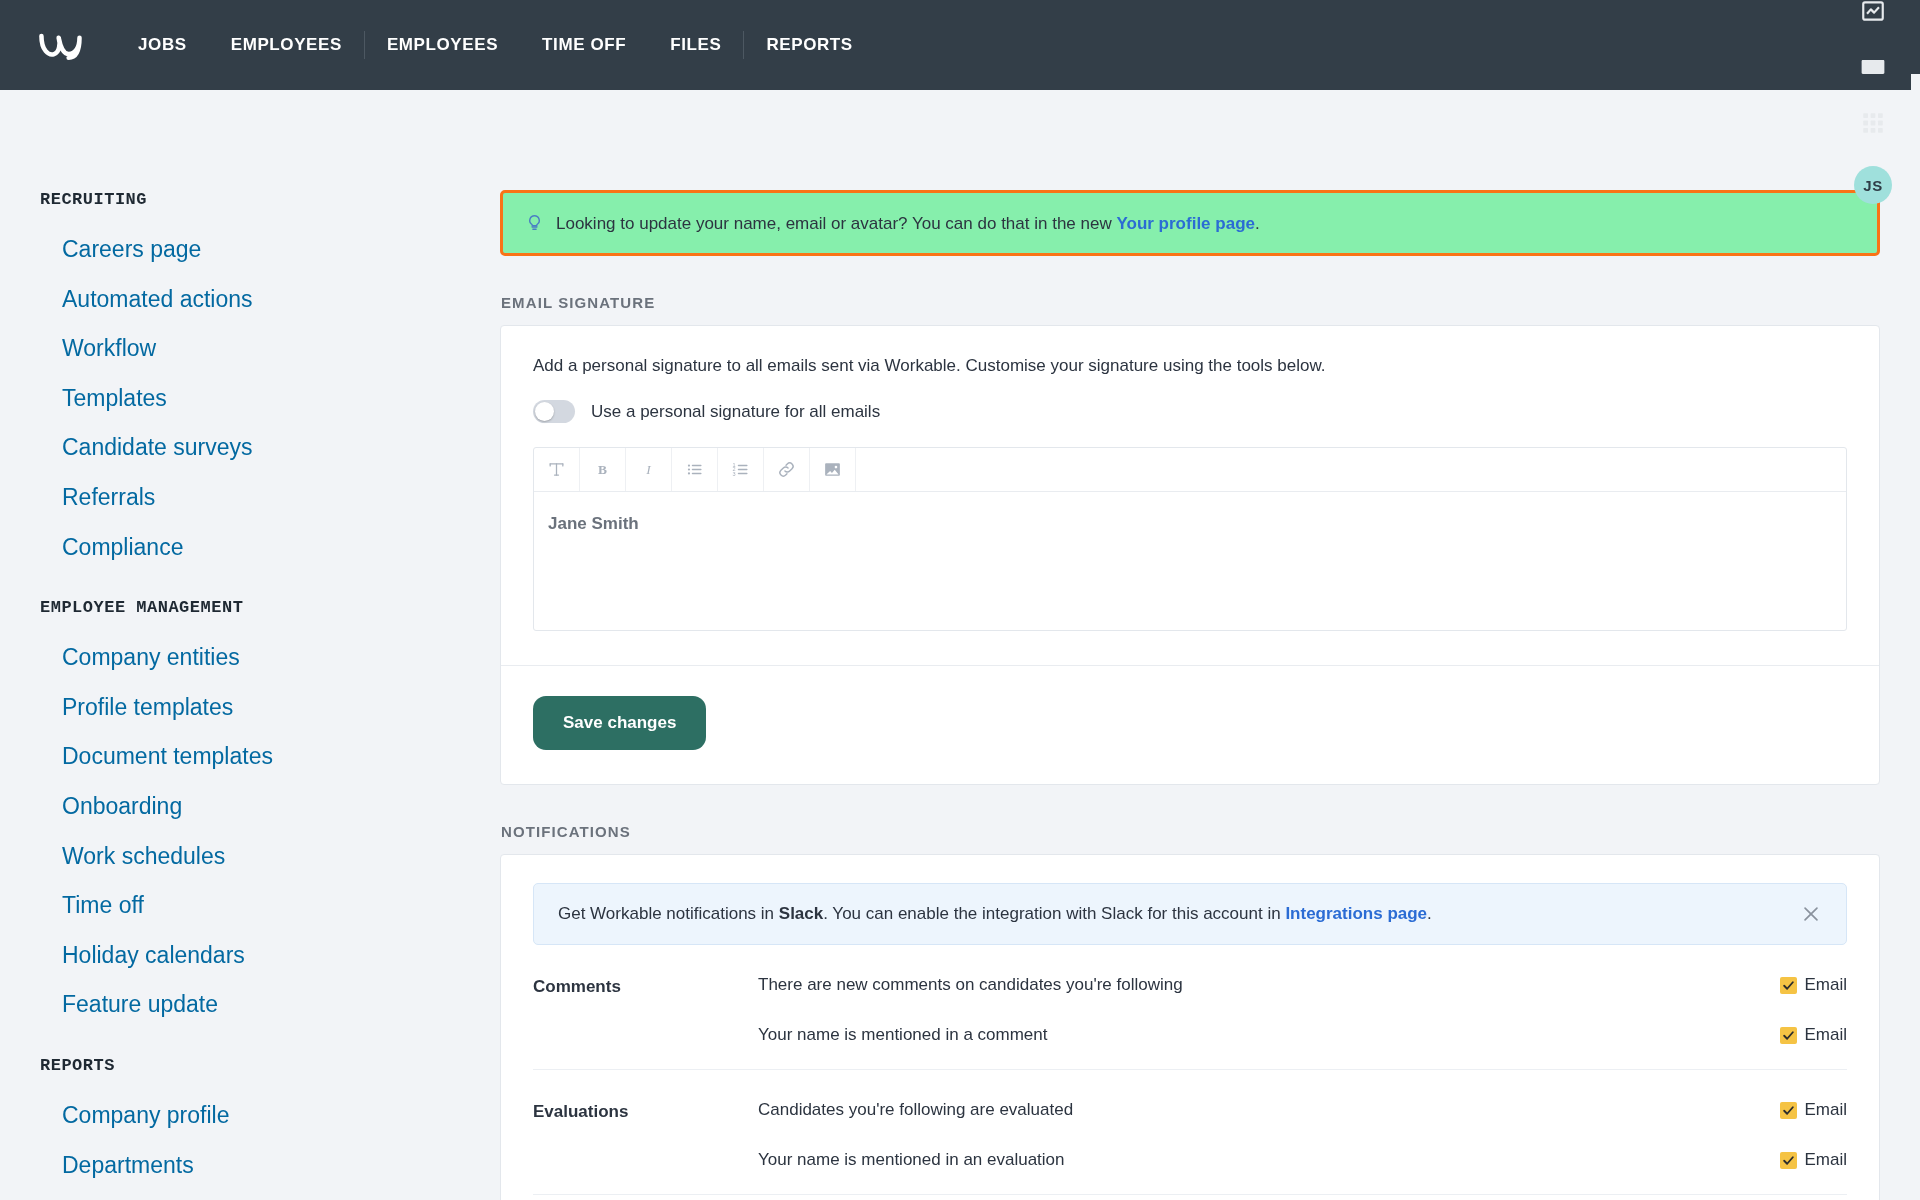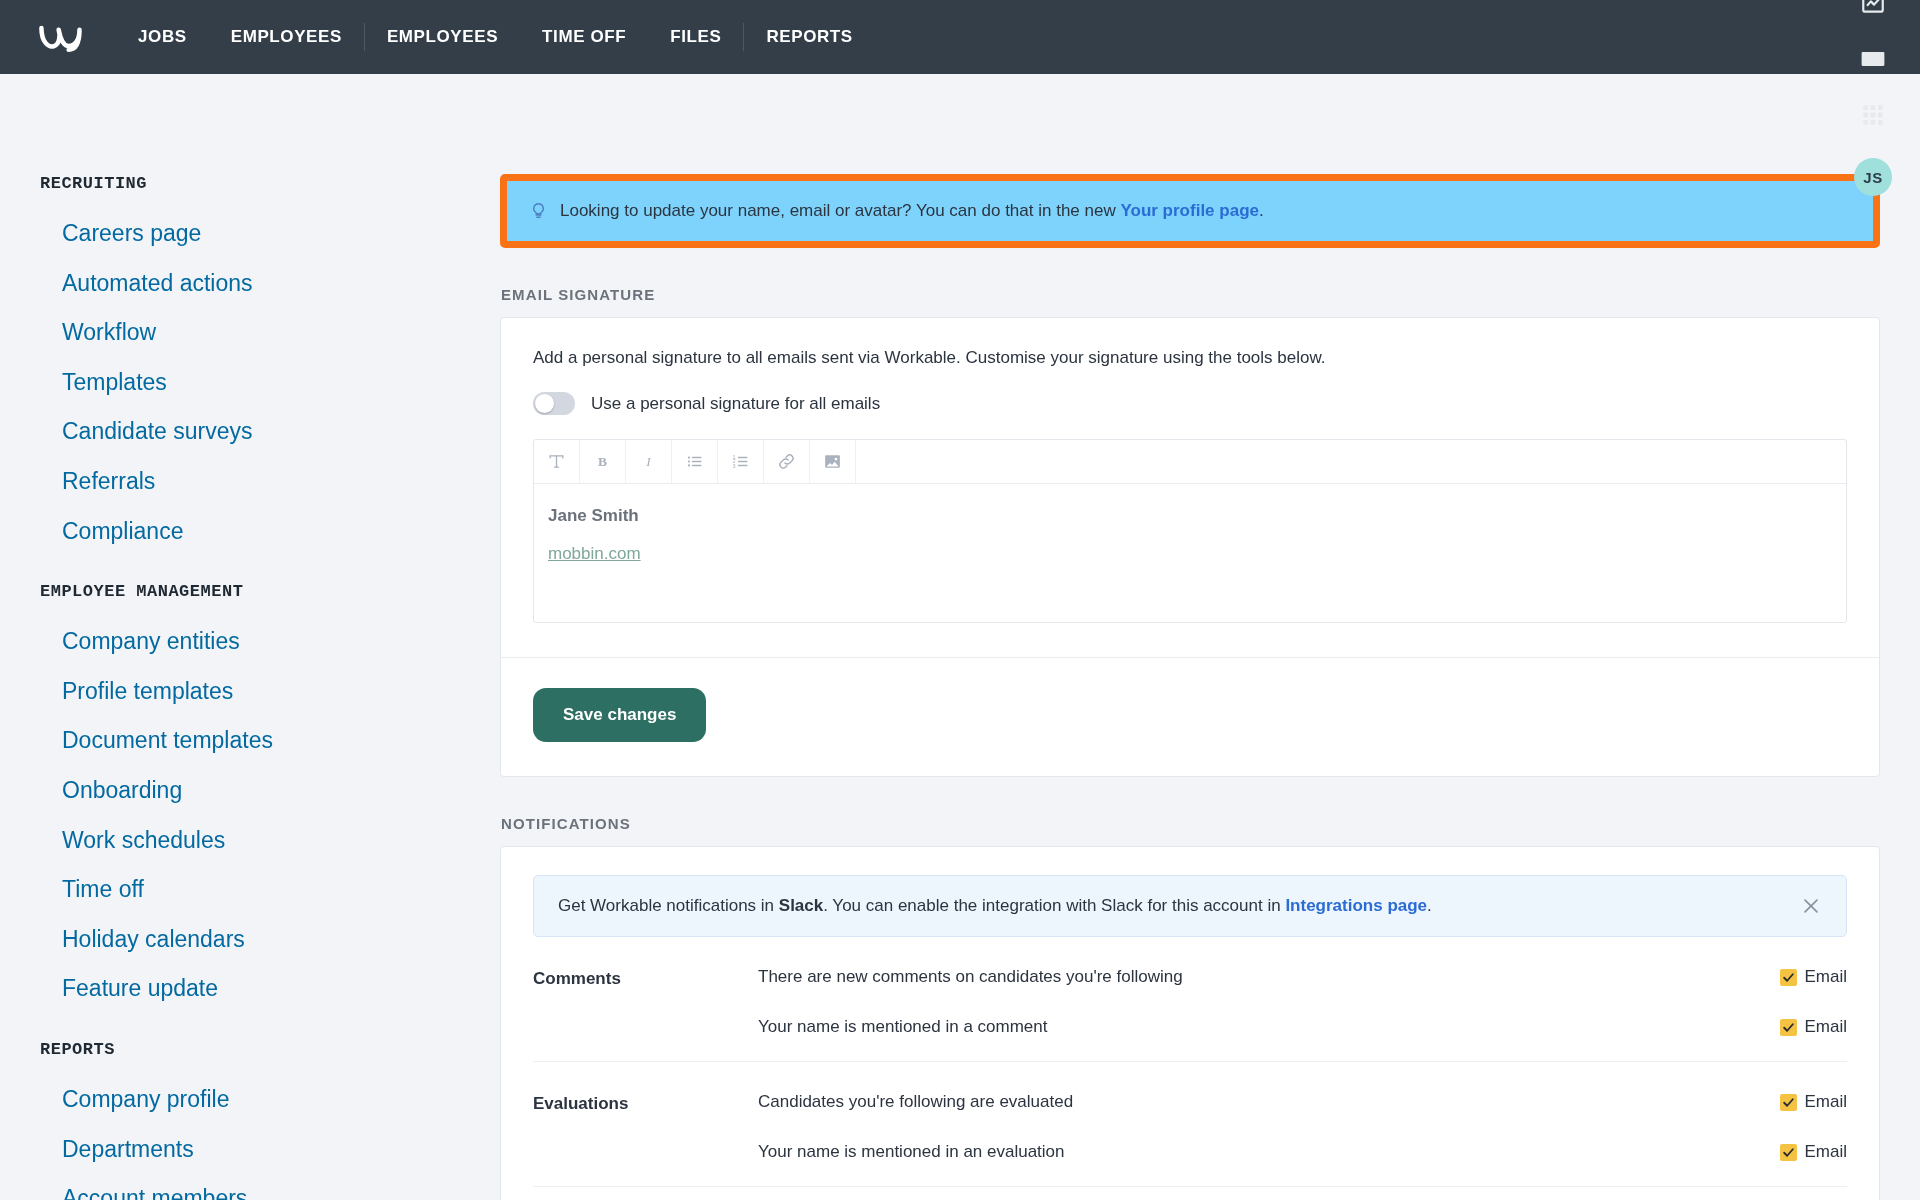--- a/index.html
+++ b/index.html
@@ -5,21 +5,21 @@
   * { box-sizing: border-box; margin: 0; padding: 0; }
   html, body {
     width: 1920px; height: 1200px;
     font-family: "Liberation Sans", sans-serif;
     background: #f2f4f7;
     overflow: hidden;
   }
 
   
   .topnav {
-    height: 74px; background: #333e48;
+    height: 90px; background: #333e48;
     display: flex; align-items: center;
     padding: 0 28px 0 36px;
     position: relative;
   }
   .logo { width: 58px; height: 40px; display: flex; align-items: center; }
   .nav-links { display: flex; align-items: center; margin-left: 22px; height: 100%; }
   .nav-link {
     color: #ffffff; font-size: 17px; font-weight: 700;
     letter-spacing: 0.6px; padding: 0 22px; cursor: pointer;
     line-height: 74px; white-space: nowrap;
@@ -45,22 +45,22 @@
   .side-group { margin-bottom: 26px; }
   .side-item {
     font-size: 23px; color: #0369a1; padding: 11px 0 11px 22px;
     cursor: pointer; line-height: 1.2;
   }
 
   .main { flex: 1; padding: 100px 40px 0 0; min-width: 0; }
 
   
   .info-banner {
-    background: #7dd3fc; border: 7px solid #f97316; border-radius: 5px;
-    padding: 19px 22px; display: flex; align-items: center; gap: 12px;
+    background: #86efac; border: 3px solid #f97316; border-radius: 5px;
+    padding: 19px 22px; display: flex; align-items: flex-end; gap: 12px;
     font-size: 17px; color: #2c3440;
   }
   .bulb-icon { width: 19px; height: 22px; color: #4b7fc4; flex-shrink: 0; }
   .blue-link { color: #2b6cd4; font-weight: 700; cursor: pointer; }
 
   
   .section-label {
     font-size: 15px; font-weight: 700; color: #6b727c;
     letter-spacing: 1.1px; margin: 38px 0 14px 1px;
   }
@@ -308,21 +308,20 @@
               </svg>
             </div>
             <div class="tb-btn">
               <svg viewBox="0 0 24 24" fill="currentColor">
                 <path d="M3.8 4h16.4c.6 0 1.1.5 1.1 1.1v13.8c0 .6-.5 1.1-1.1 1.1H3.8c-.6 0-1.1-.5-1.1-1.1V5.1C2.7 4.5 3.2 4 3.8 4zm12.6 3.2a1.7 1.7 0 1 0 0 3.4 1.7 1.7 0 0 0 0-3.4zM4.3 18.3h15.4l-4.9-6.1-3.5 4.2-2.3-2.5-4.7 4.4z"></path>
               </svg>
             </div>
           </div>
           <div class="editor-area">
             <div class="sig-name">Jane Smith</div>
-            <div class="sig-link">mobbin.com</div>
           </div>
         </div>
       </div>
       <div class="card-footer">
         <button class="btn-primary">Save changes</button>
       </div>
     </div>
 
     <div class="section-label">NOTIFICATIONS</div>
     <div class="card">

